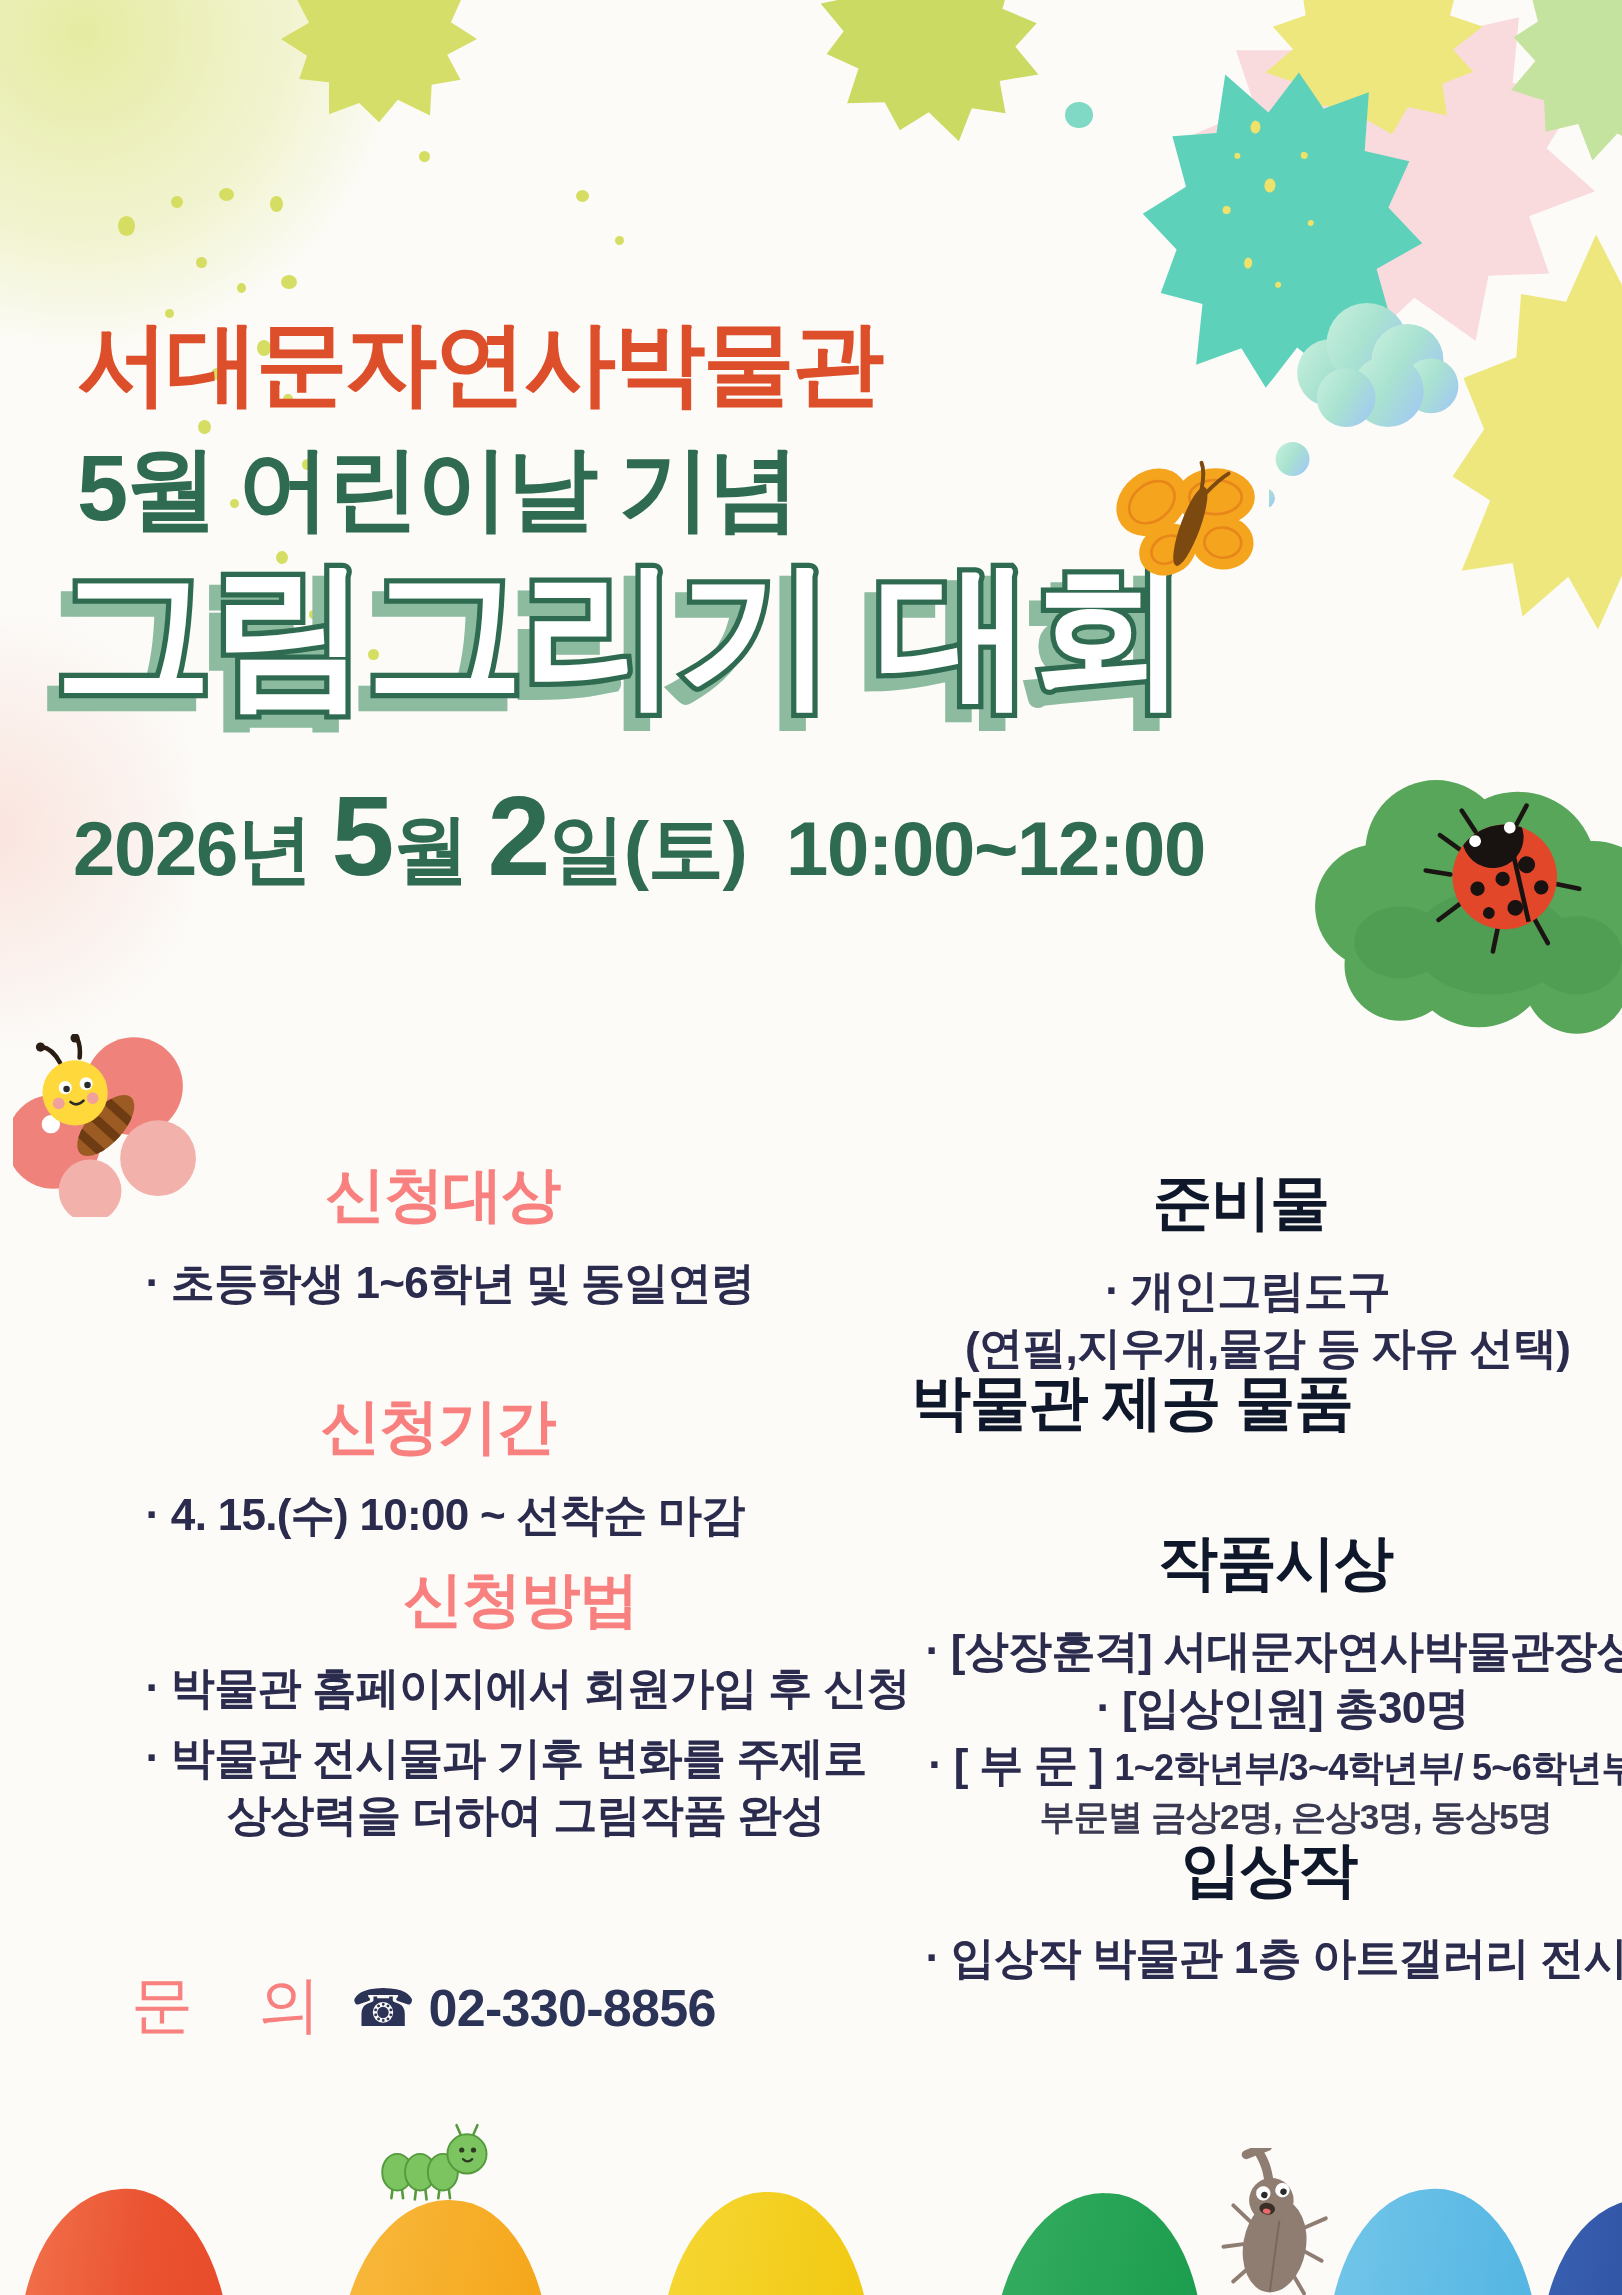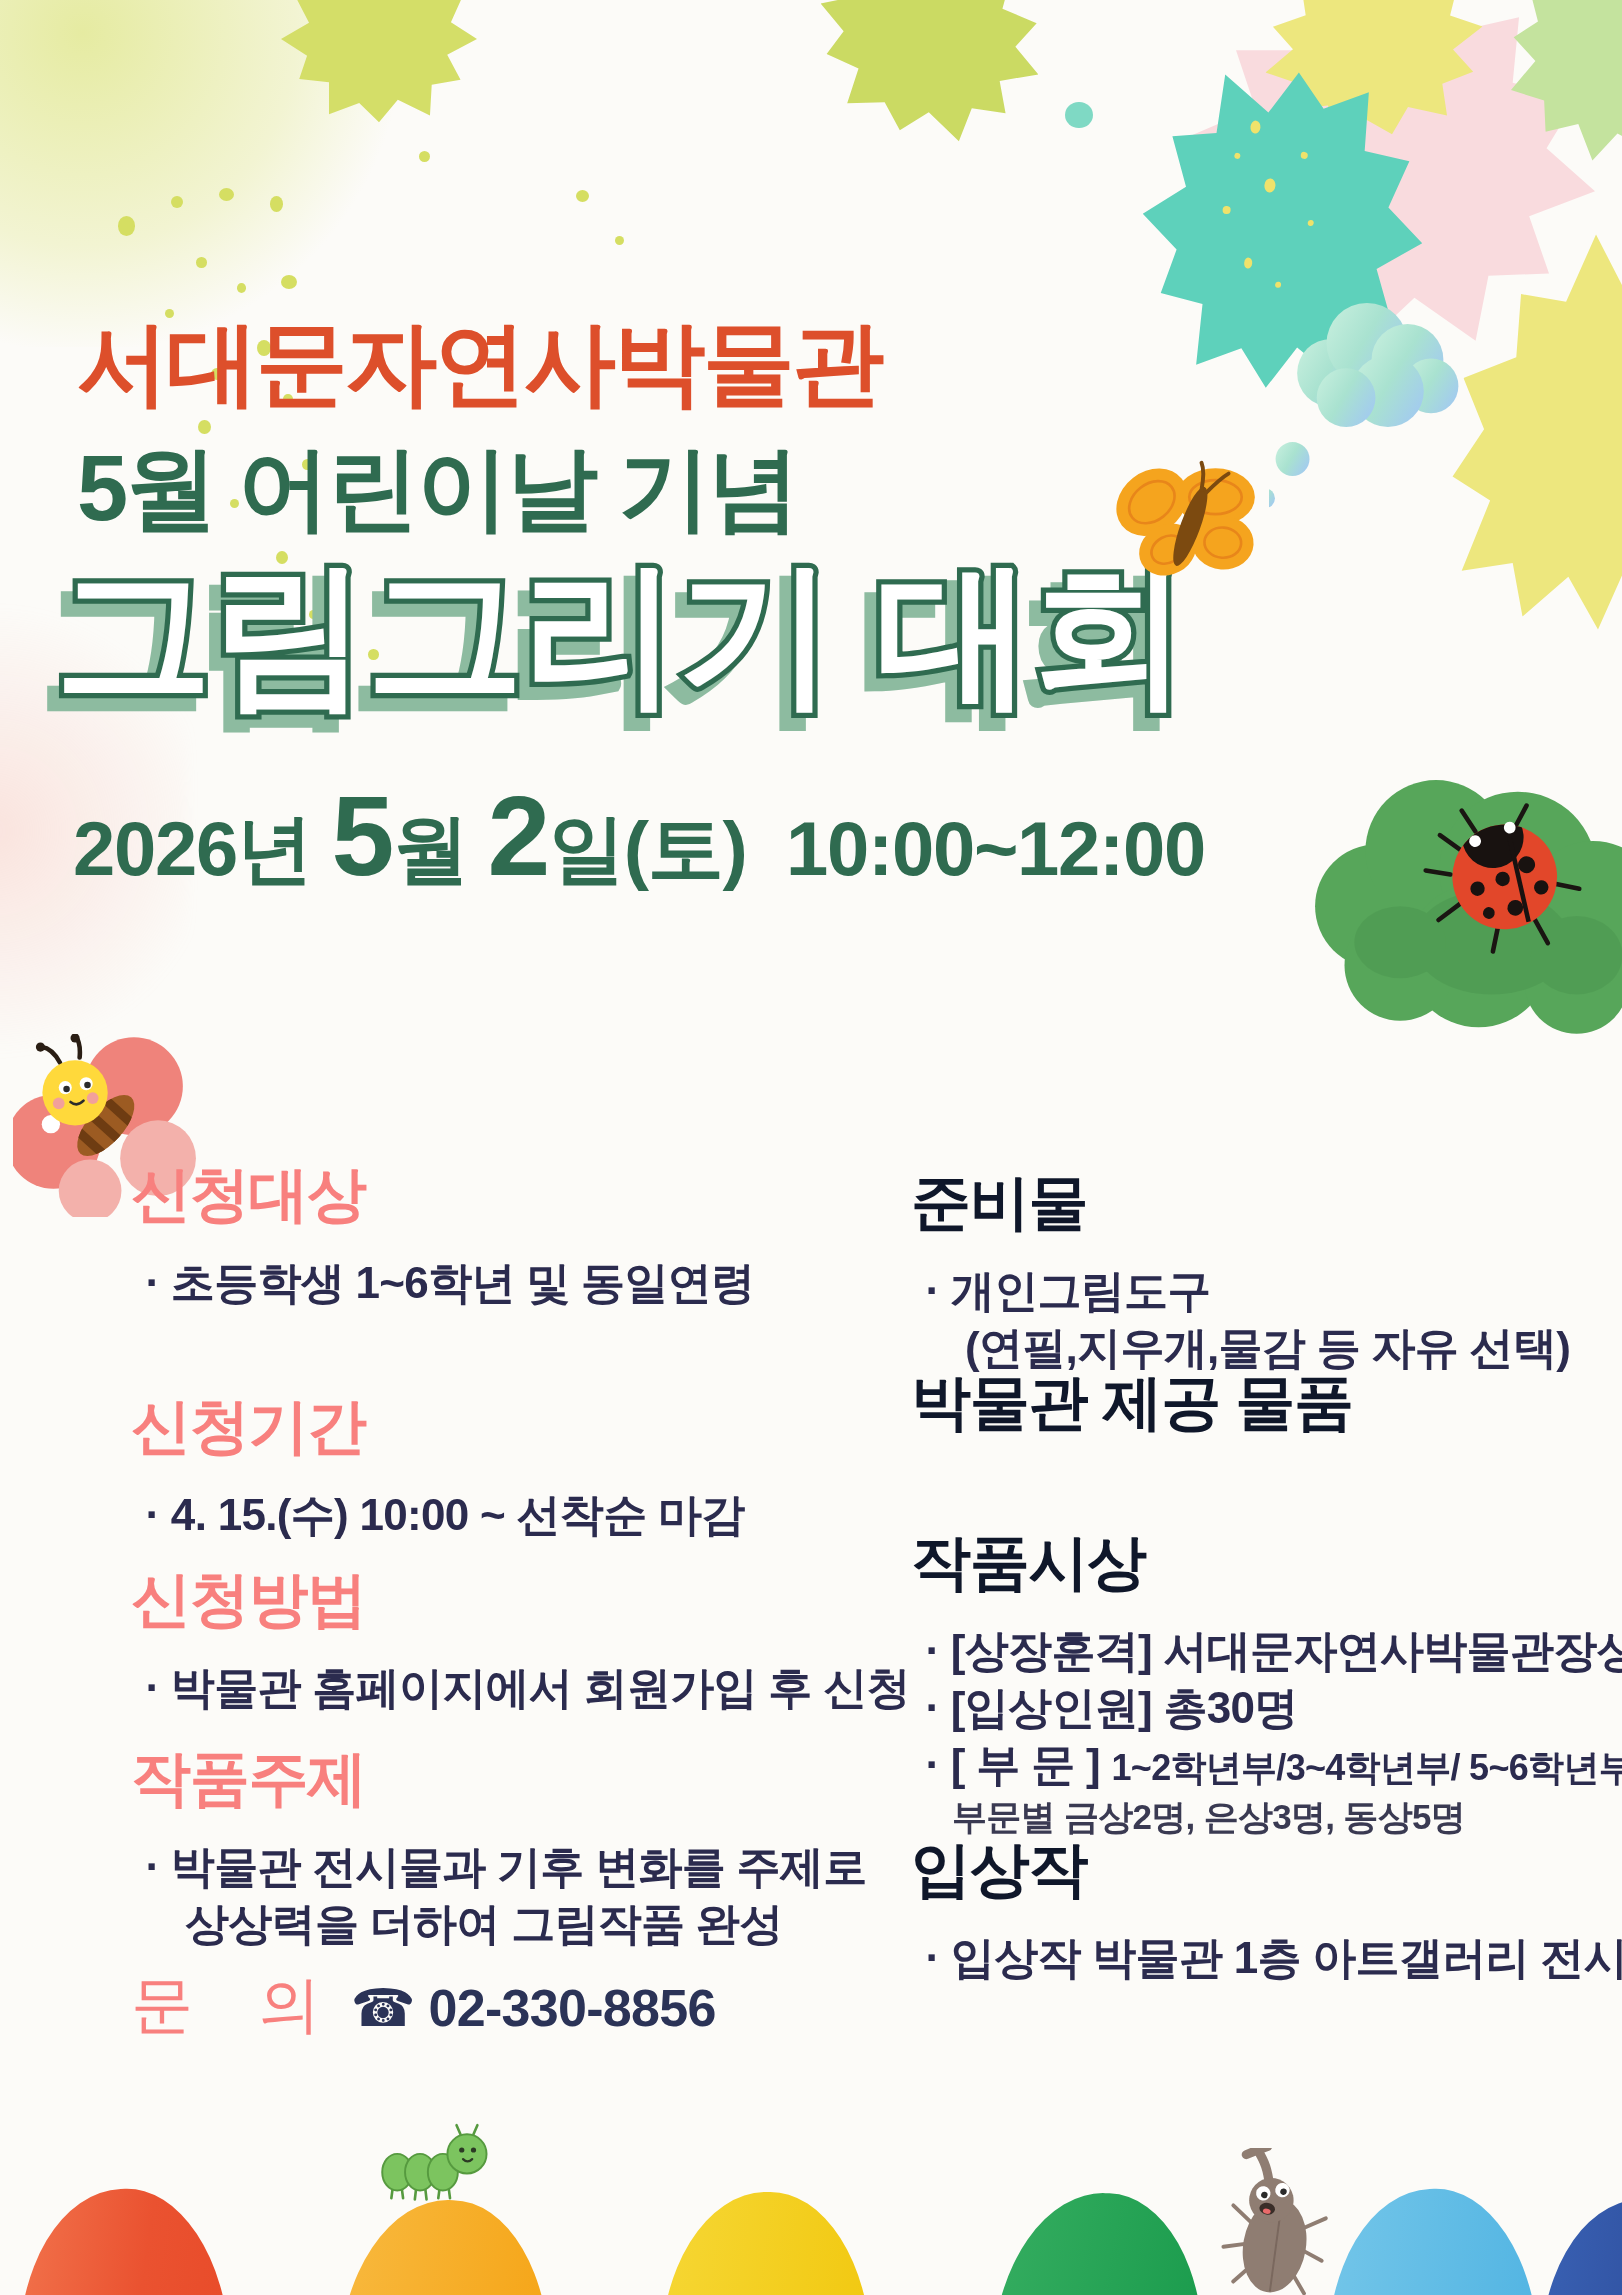--- a/index.html
+++ b/index.html
@@ -1,17 +1,17 @@
 <!DOCTYPE html>
 <html style="font-size:10.5px"><head>
 <meta charset="utf-8">
 <style>
   html,body{margin:0;padding:0;}
   body{width:1623px;height:2295px;background:#FCFBF8;font-family:"Liberation Sans","DejaVu Sans",sans-serif;}
-  .poster{position:relative;width:1623px;height:2295px;overflow:hidden;background:#FCFBF8;}
+  .poster{position:relative;width:1623px;height:2295px;overflow:hidden;background:#FCFBF8;text-align:center;}
 
   
   .splat{position:absolute;clip-path:polygon(100% 50%,84.8% 59.3%,91.6% 74%,76.9% 76.9%,76% 95%,59.6% 85.7%,50% 99%,39.9% 87.7%,24.5% 94.2%,24.5% 75.5%,9.3% 73.5%,13.3% 59.8%,0% 50%,14.3% 40.4%,7.6% 25.5%,23.1% 23.1%,24% 5%,40.7% 15.2%,50% 2%,60.1% 12.3%,75.5% 5.8%,76.2% 23.8%,92.4% 25.5%,86.7% 40.2%);}
 
   
   .wash-a{position:absolute;left:-111px;top:-137px;width:510px;height:484px;background:radial-gradient(circle at 38% 35%,rgba(224,231,140,.8) 0%,rgba(224,231,140,.35) 48%,rgba(224,231,140,0) 72%);}
   .wash-pink{position:absolute;left:-92px;top:576px;width:281px;height:510px;background:radial-gradient(circle at 30% 50%,rgba(247,193,183,.4) 0%,rgba(247,193,183,0) 70%);filter:blur(5.2px);}
   .splat-tm{left:281px;top:-46px;width:196px;height:170px;background:#D4DE68;}
   .splat-tc{left:815px;top:-59px;width:229px;height:196px;background:#CBDA63;transform:rotate(18deg);}
   .dots span{position:absolute;border-radius:50%;background:#D5DE62;}
@@ -295,21 +295,20 @@
   </div>
   <div class="sec left-col ls2">
     <div class="h">신청기간</div>
     <div class="line">· 4. 15.(수) 10:00 ~ 선착순 마감</div>
   </div>
   <div class="sec left-col ls3">
     <div class="h">신청방법</div>
     <div class="line">· 박물관 홈페이지에서 회원가입 후 신청</div>
   </div>
   <div class="sec left-col ls4">
-    <div class="h">작품주제</div>
     <div class="line">· 박물관 전시물과 기후 변화를 주제로</div>
     <div class="line indent">상상력을 더하여 그림작품 완성</div>
   </div>
   <div class="sec contact">
     <span class="label">문    의</span>
     <span class="phone"><span>☎</span> <span>02-330-8856</span></span>
   </div>
 
   <div class="sec right-col rs1">
     <div class="h">준비물</div>

